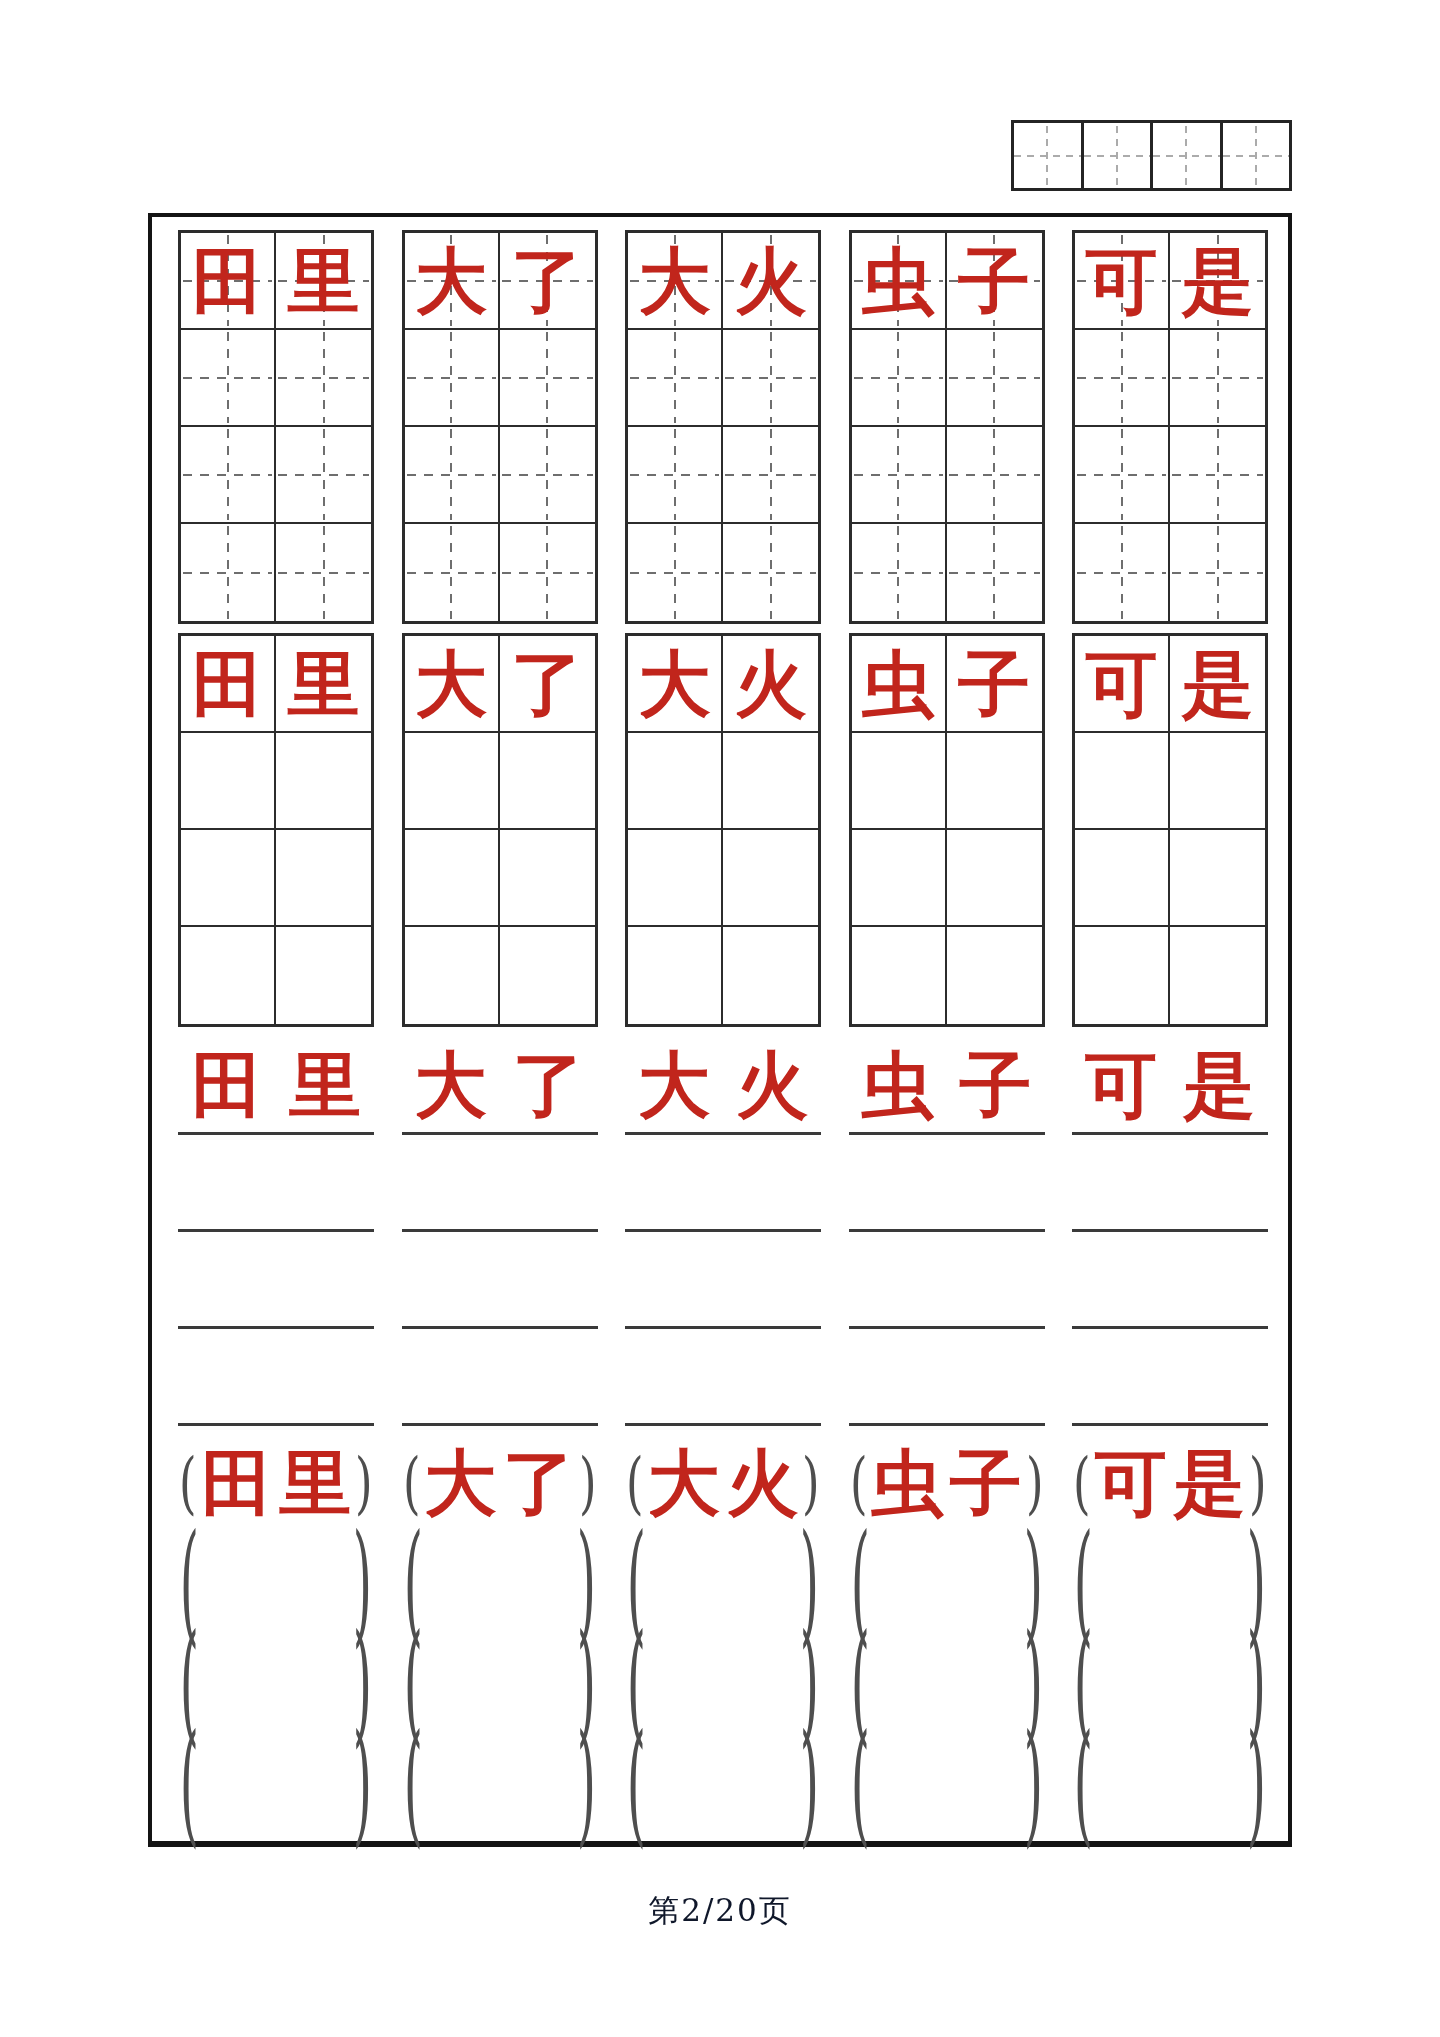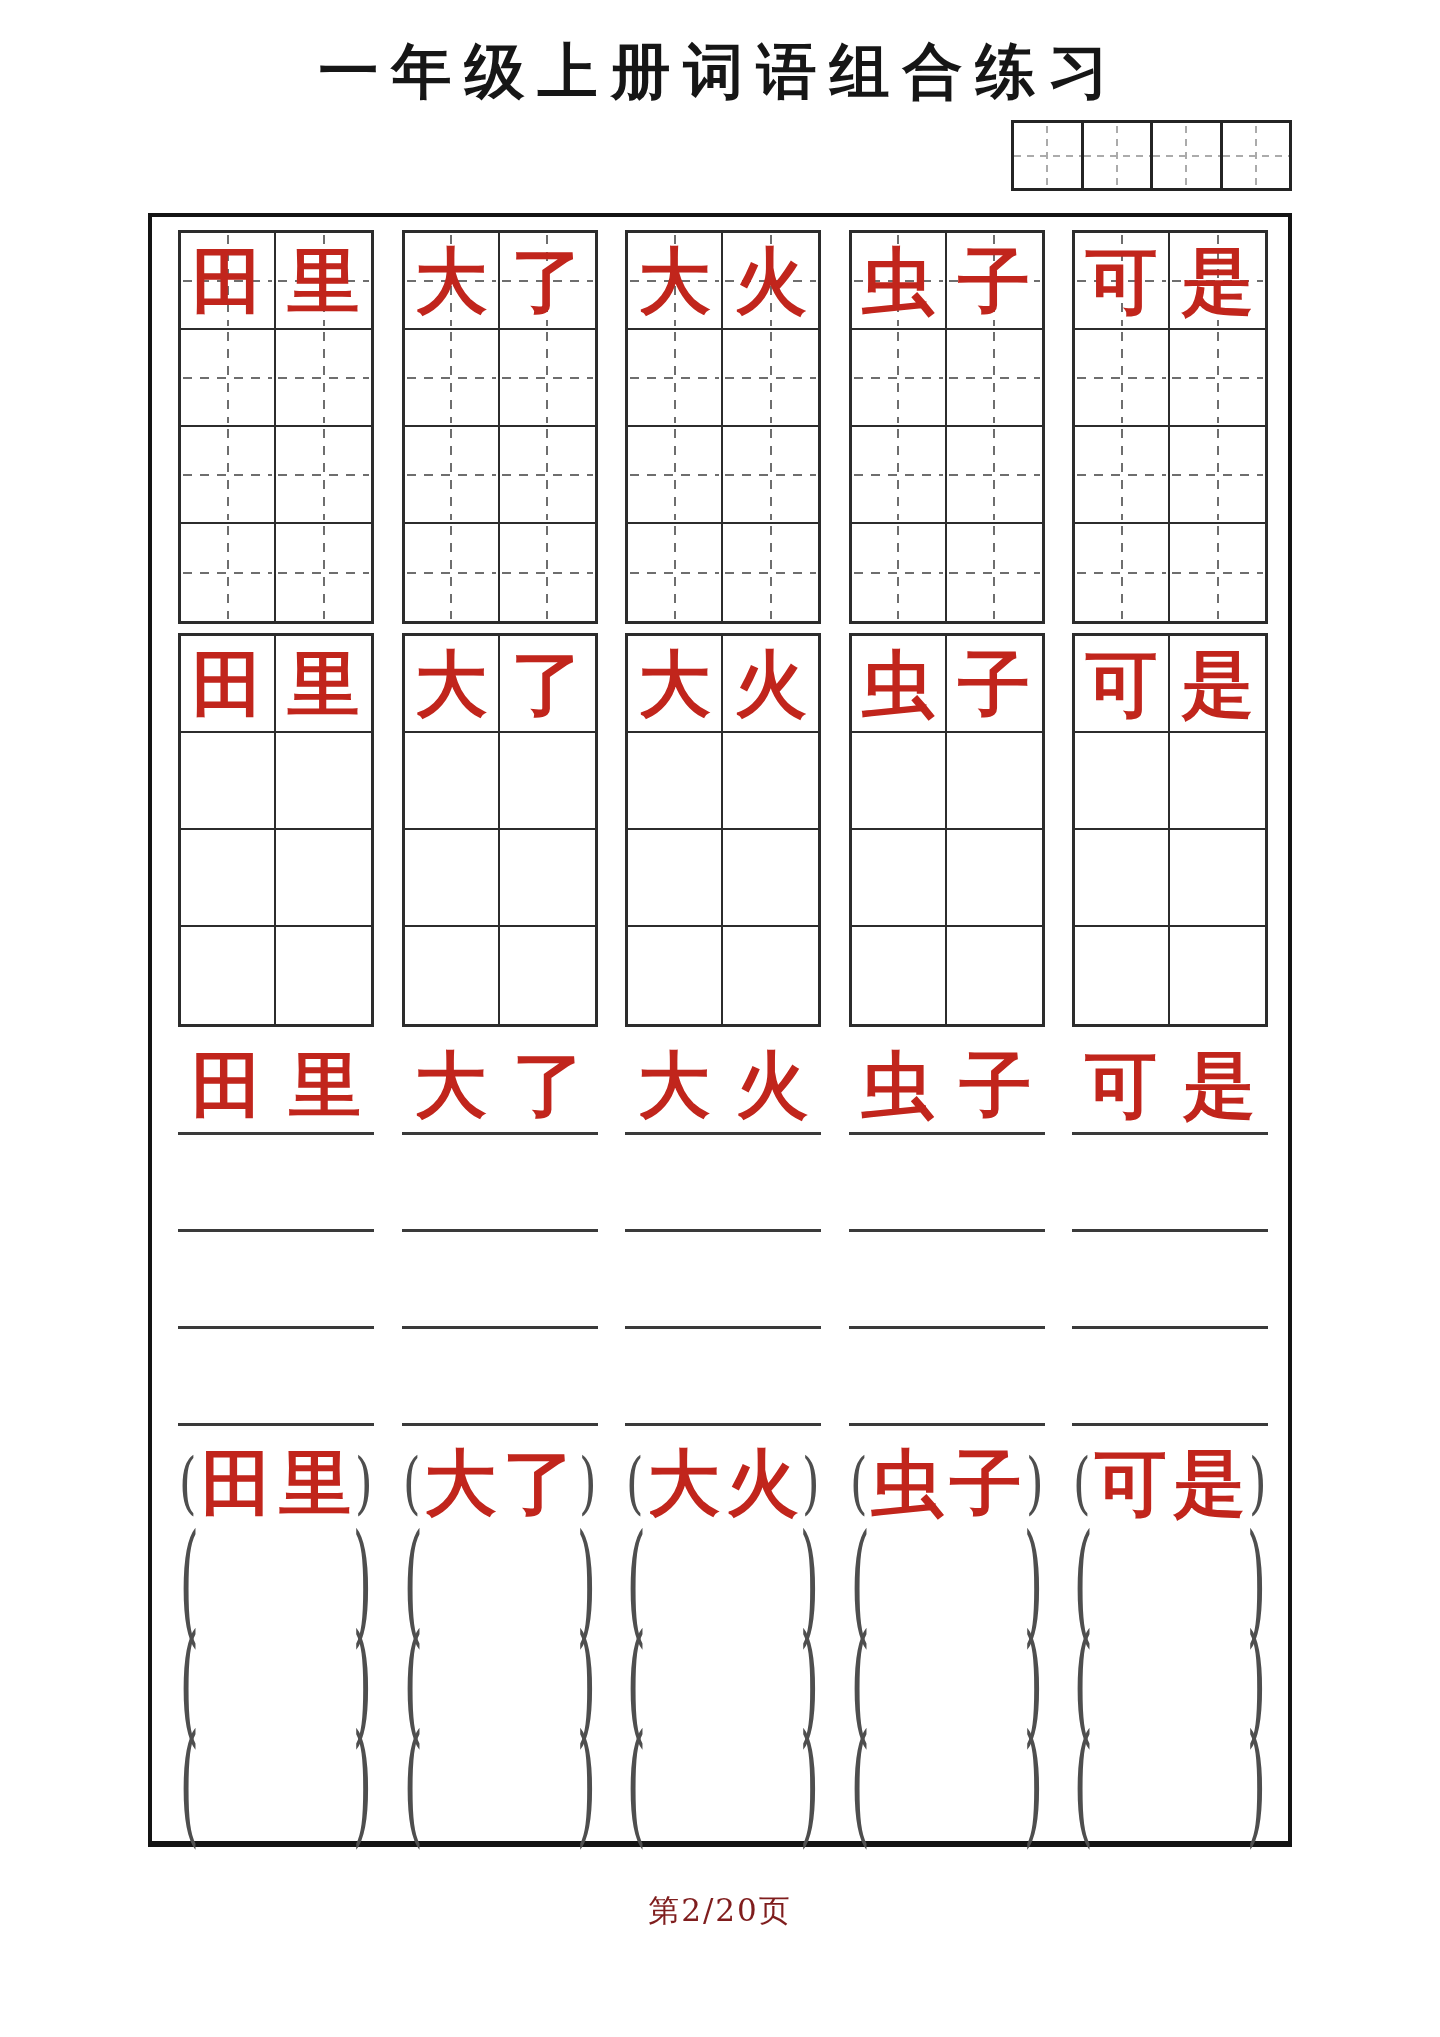--- a/index.html
+++ b/index.html
@@ -53,29 +53,28 @@
   .u-row .half { flex:1; text-align:center; }
   
   .p-row { height:100px; display:flex; align-items:center; box-sizing:border-box; }
   .p-row .half { flex:1; text-align:center; }
   .p-row .spacer { flex:1; }
   .paren { color:#4e4e4e; line-height:1; display:inline-block; }
   .paren.big { font-size:58px; transform:scaleY(2.3) scaleX(0.85); }
   .paren.small { font-size:50px; transform:scaleY(1.35) scaleX(0.9); }
   .footer {
     position:absolute; top:1890px; left:0; width:1440px; text-align:center;
-    font-size:31px; color:#7f1d1d; letter-spacing:2px;
+    font-size:31px; color:#0f172a; letter-spacing:2px;
   }
 </style>
 </head>
 <body>
 
 <div class="page">
 
-  <div class="title">一年级上册词语组合练习</div>
 
   <div class="name-box">
       <div class="nb-cell"></div>
       <div class="nb-cell"></div>
       <div class="nb-cell"></div>
       <div class="nb-cell"></div>
     </div>
 
   <div class="main-frame"></div>
 

